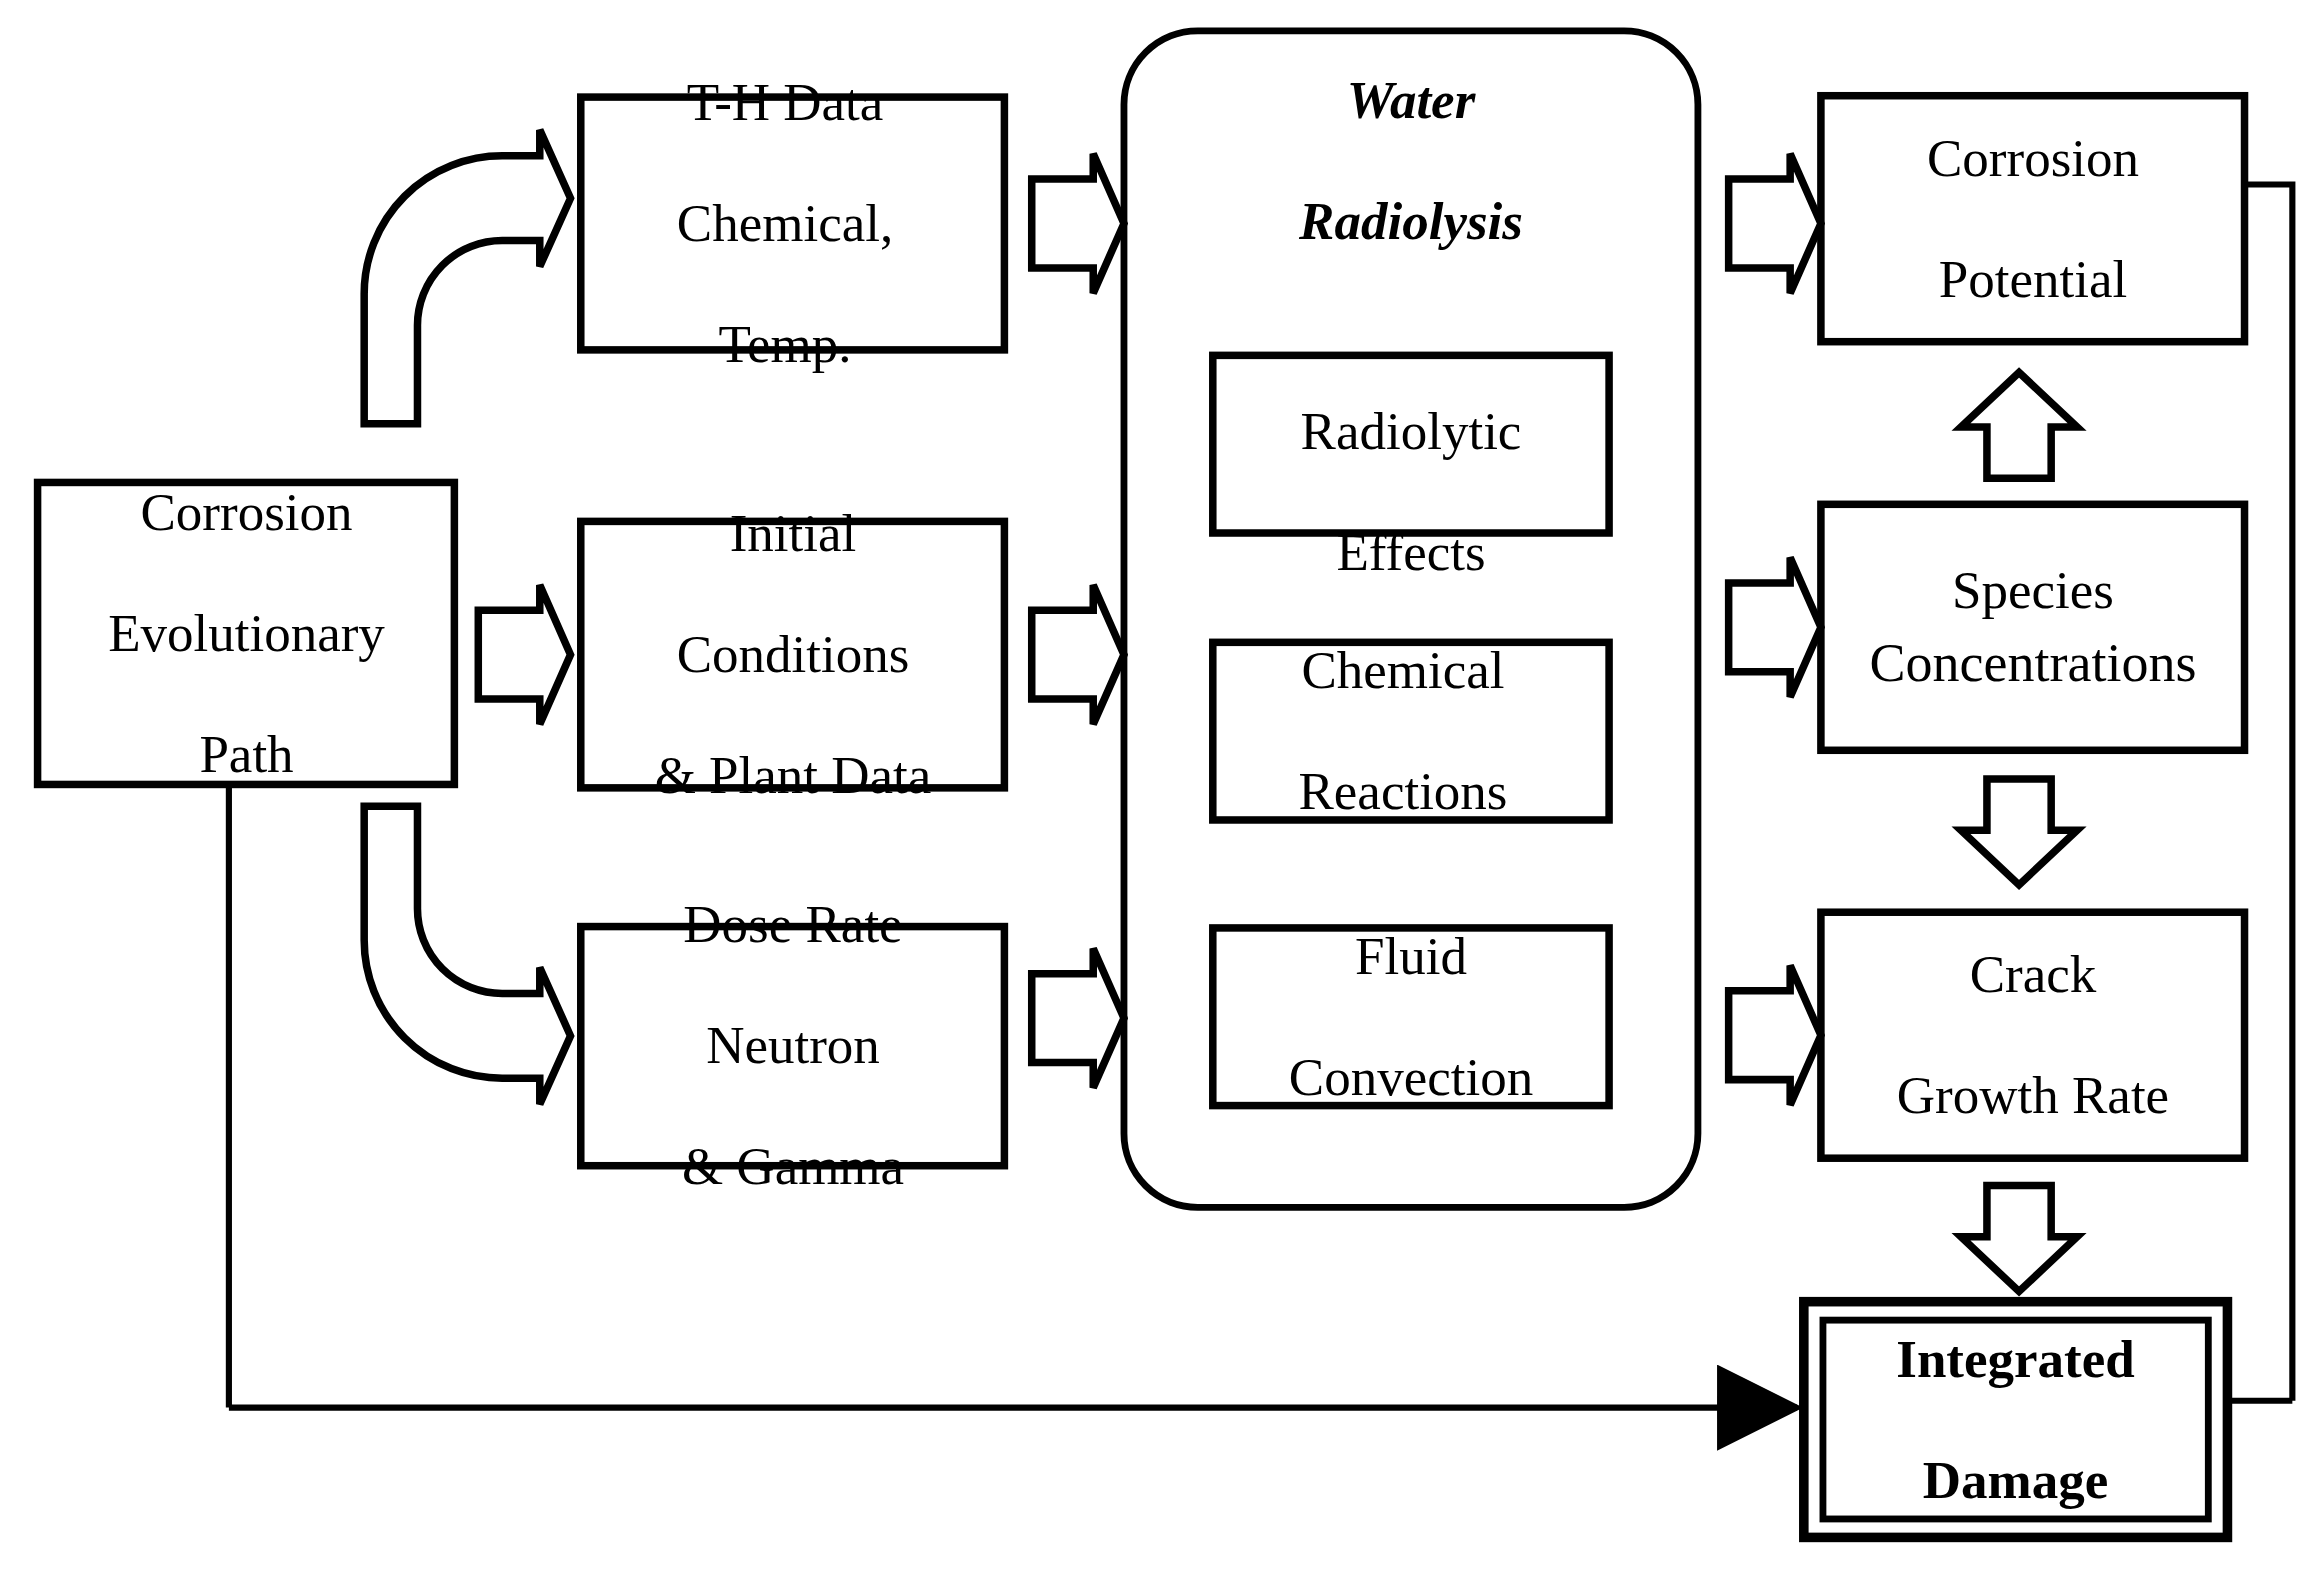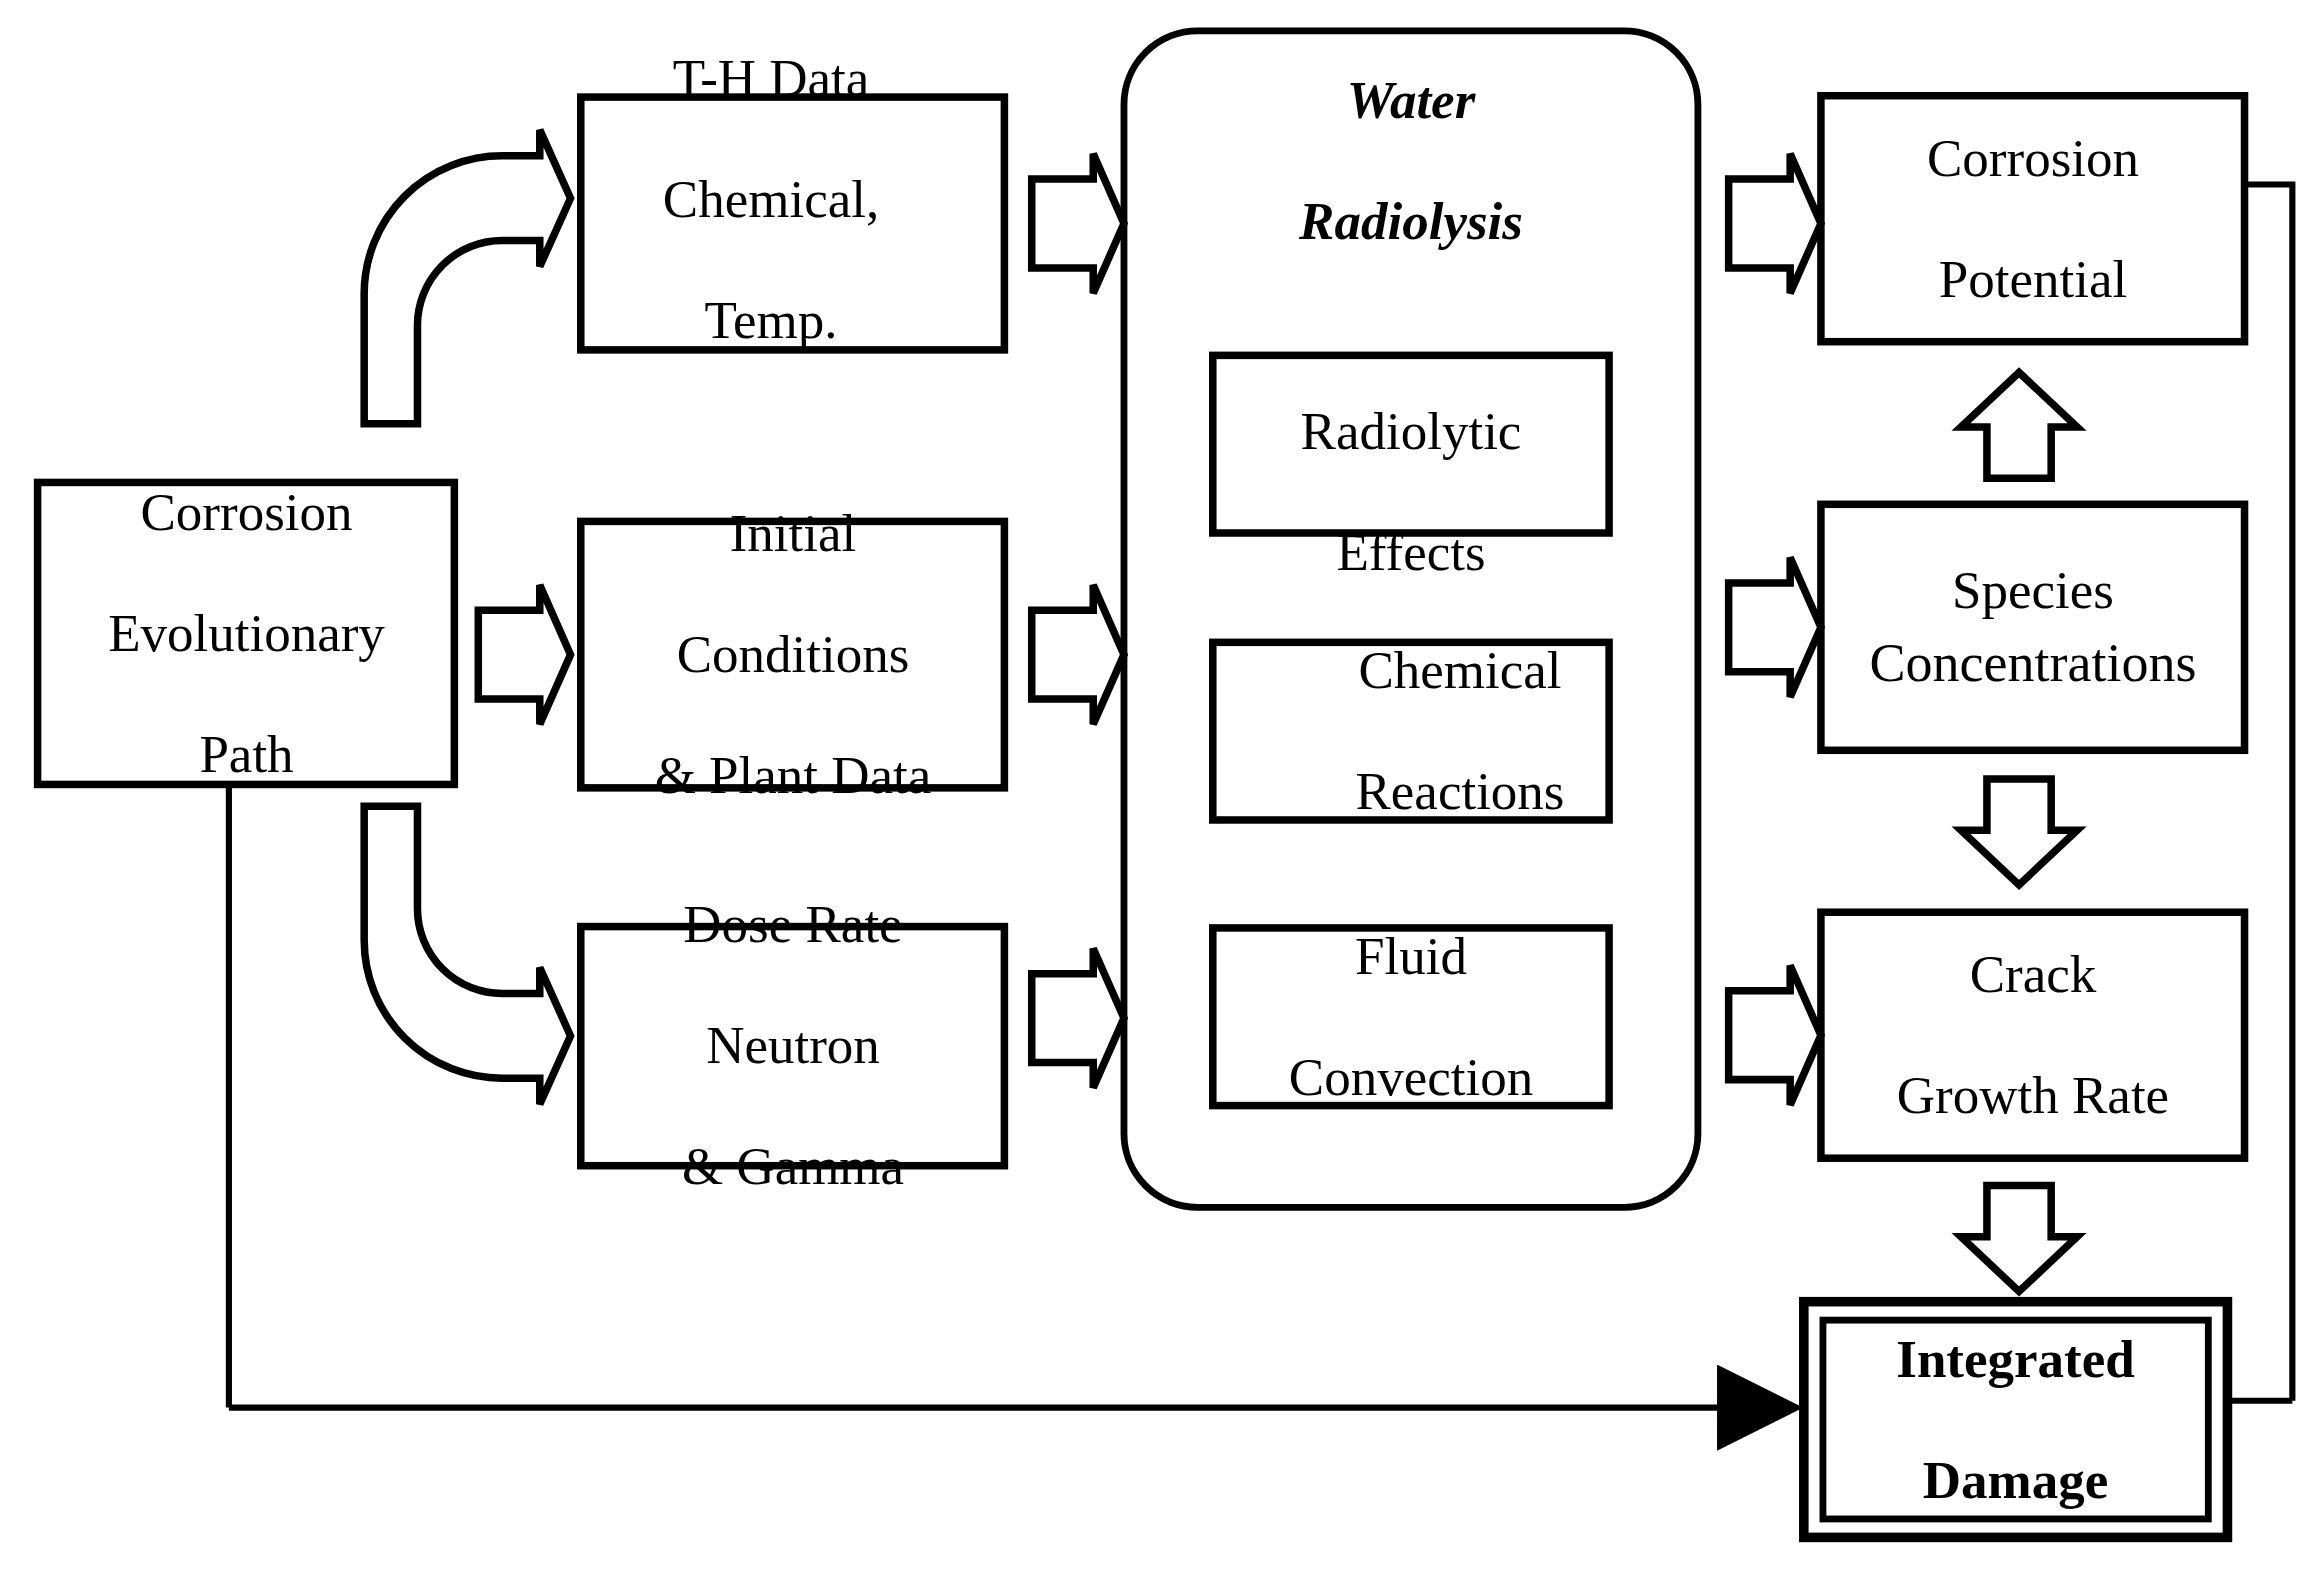--- a/index.html
+++ b/index.html
@@ -113,21 +113,21 @@
 </svg>
 
 <div class="node-text t-main" style="left:38px;  top:482px;  width:417px; height:302px;">
   <span>
     <span>Corrosion</span><br>
     <span>Evolutionary</span><br>
     <span>Path</span>
   </span>
 </div>
 
-<div class="node-text t-main" style="left:559px; top:97px; width:424px; height:253px;align-items:flex-end;">
+<div class="node-text t-main" style="left:573px; top:97px; width:424px; height:253px;">
   <span>
     <span>T-H Data</span><br>
     <span>Chemical,</span><br>
     <span>Temp.</span>
   </span>
 </div>
 
 <div class="node-text t-main" style="left:581px; top:521px; width:424px; height:266px;">
   <span>
     <span>Initial</span><br>
@@ -151,21 +151,21 @@
   </span>
 </div>
 
 <div class="node-text t-main" style="left:1213px; top:355px; width:396px; height:178px;margin-top:48px;">
   <span>
     <span>Radiolytic</span><br>
     <span>Effects</span>
   </span>
 </div>
 
-<div class="node-text t-main" style="left:1262px; top:642px; width:396px; height:178px;">
+<div class="node-text t-main" style="left:1205px; top:642px; width:396px; height:178px;">
   <span>
     <span>Chemical</span><br>
     <span>Reactions</span>
   </span>
 </div>
 
 <div class="node-text t-main" style="left:1213px; top:928px; width:396px; height:178px;justify-content:flex-end;">
   <span>
     <span>Fluid</span><br>
     <span>Convection</span>

